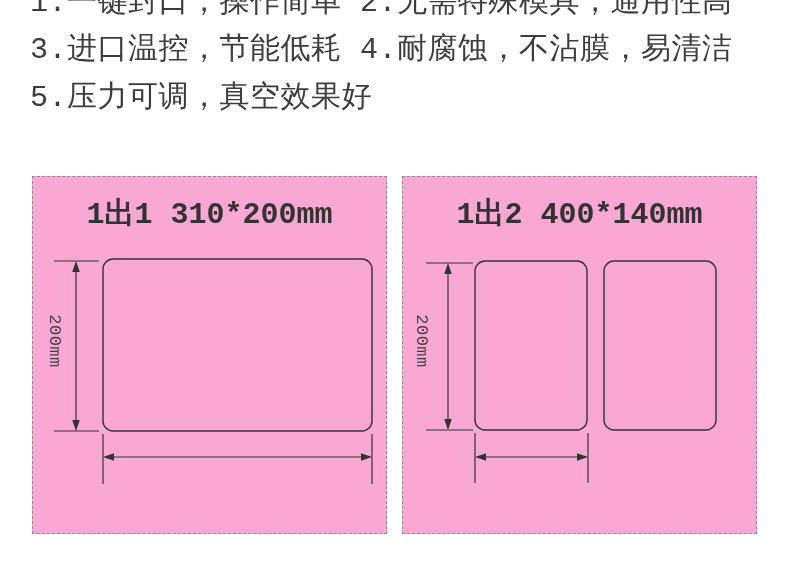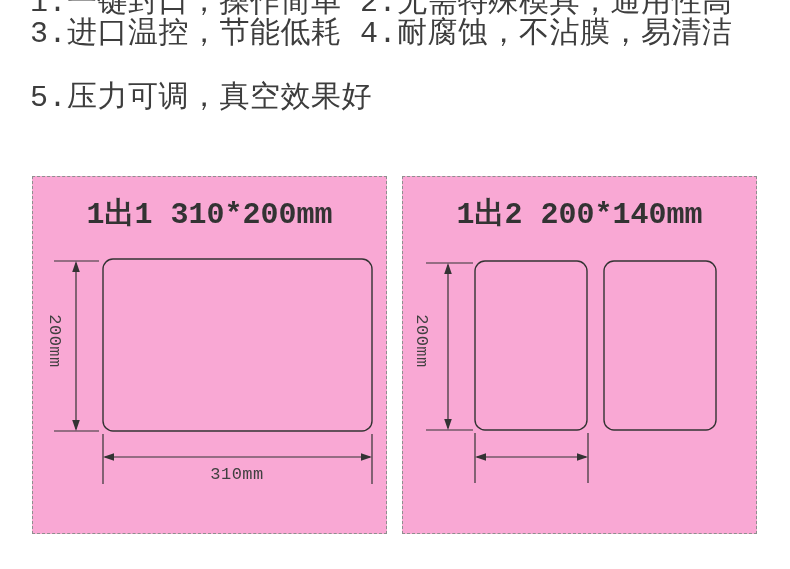--- a/index.html
+++ b/index.html
@@ -14,21 +14,21 @@
   .feature-line {
     position: absolute;
     left: 30px;
     font-size: 30px;
     line-height: 34px;
     color: #3d3d3d;
     letter-spacing: 0.5px;
     white-space: nowrap;
   }
   .feature-line.l1 { top: -14px; }
-  .feature-line.l2 { top: 17px; }
+  .feature-line.l2 { top: 33px; }
   .feature-line.l3 { top: 81px; }
 
   .panel {
     position: absolute;
     top: 176px;
     width: 355px;
     height: 358px;
     border: 1px dashed #8f8f8f;
     box-sizing: border-box;
     background: #f9a8d4;
@@ -109,25 +109,24 @@
       <polygon class="arrow-head" points="43,254 39.2,243 46.8,243"></polygon>
 
       <line class="ext-line" x1="70" y1="257" x2="70" y2="307"></line>
       <line class="ext-line" x1="339" y1="257" x2="339" y2="307"></line>
       <line class="dim-line" x1="72" y1="280" x2="337" y2="280"></line>
       <polygon class="arrow-head" points="70,280 81,276.2 81,283.8"></polygon>
       <polygon class="arrow-head" points="339,280 328,276.2 328,283.8"></polygon>
     </svg>
 
     <span class="dim-label vertical pL-vlabel">200mm</span>
-    <span class="dim-label pL-hlabel">310mm</span>
   </div>
 
   <div class="panel right">
-    <div class="panel-title">1出2 200*140mm</div>
+    <div class="panel-title">1出2 400*140mm</div>
 
     <svg class="diagram" viewBox="0 0 353 356">
 
       <rect class="outline" x="72" y="84" width="112" height="169" rx="10" ry="10"></rect>
       <rect class="outline" x="201" y="84" width="112" height="169" rx="10" ry="10"></rect>
 
       <line class="ext-line" x1="23" y1="86" x2="70" y2="86"></line>
       <line class="ext-line" x1="23" y1="253" x2="70" y2="253"></line>
       <line class="dim-line" x1="45" y1="88" x2="45" y2="251"></line>
       <polygon class="arrow-head" points="45,86 41.2,97 48.8,97"></polygon>

